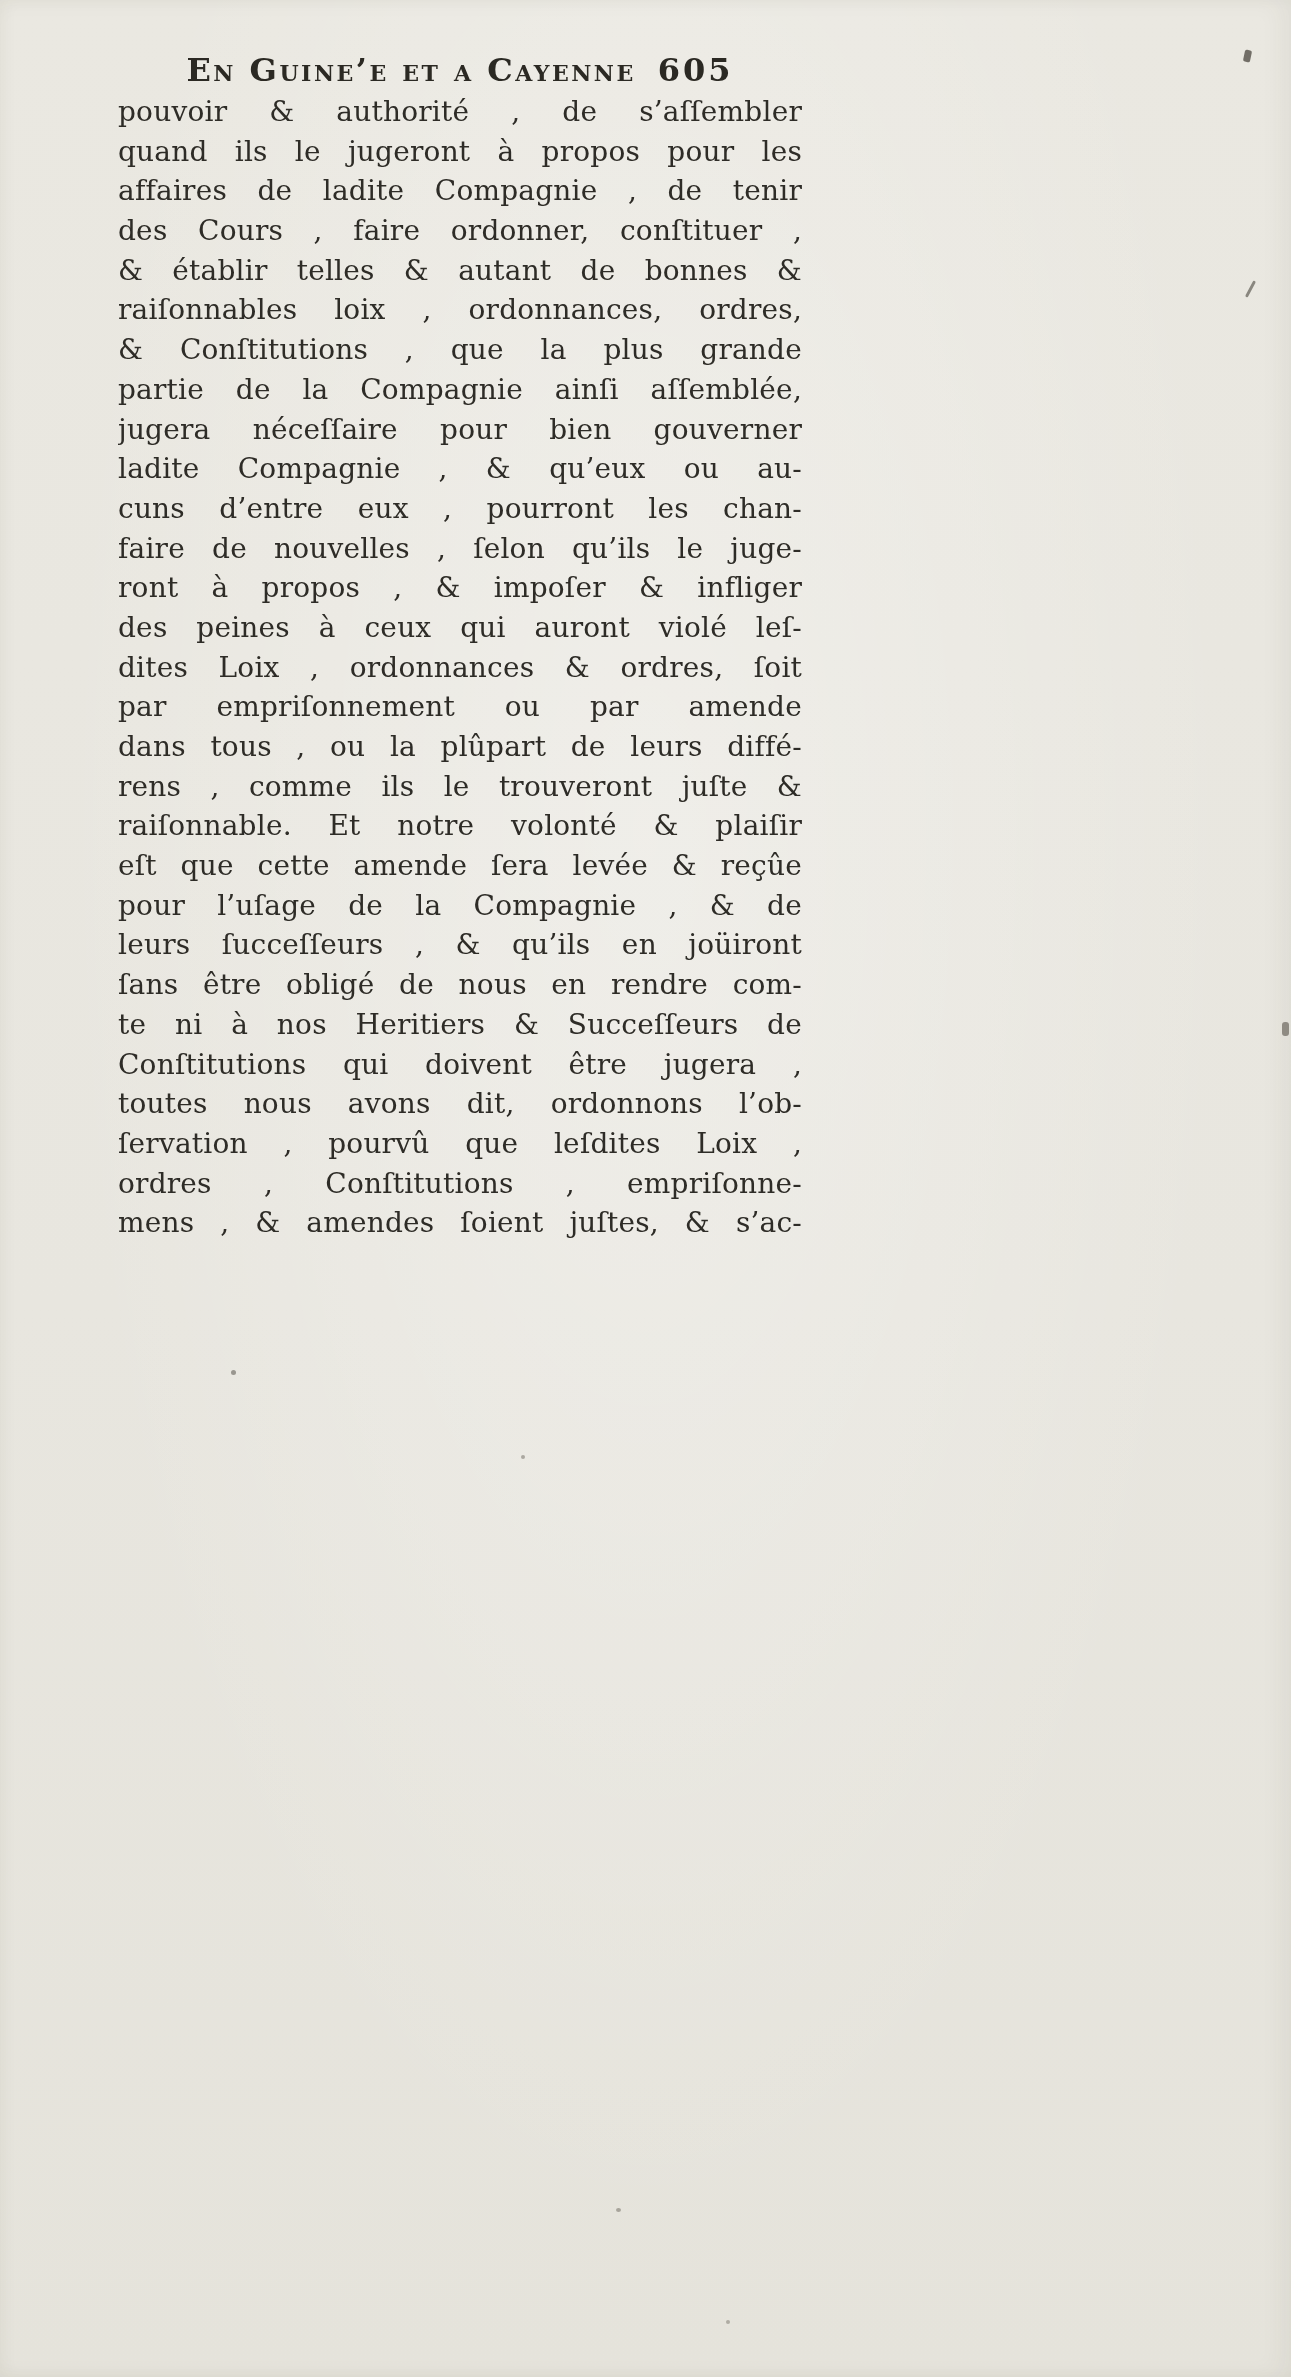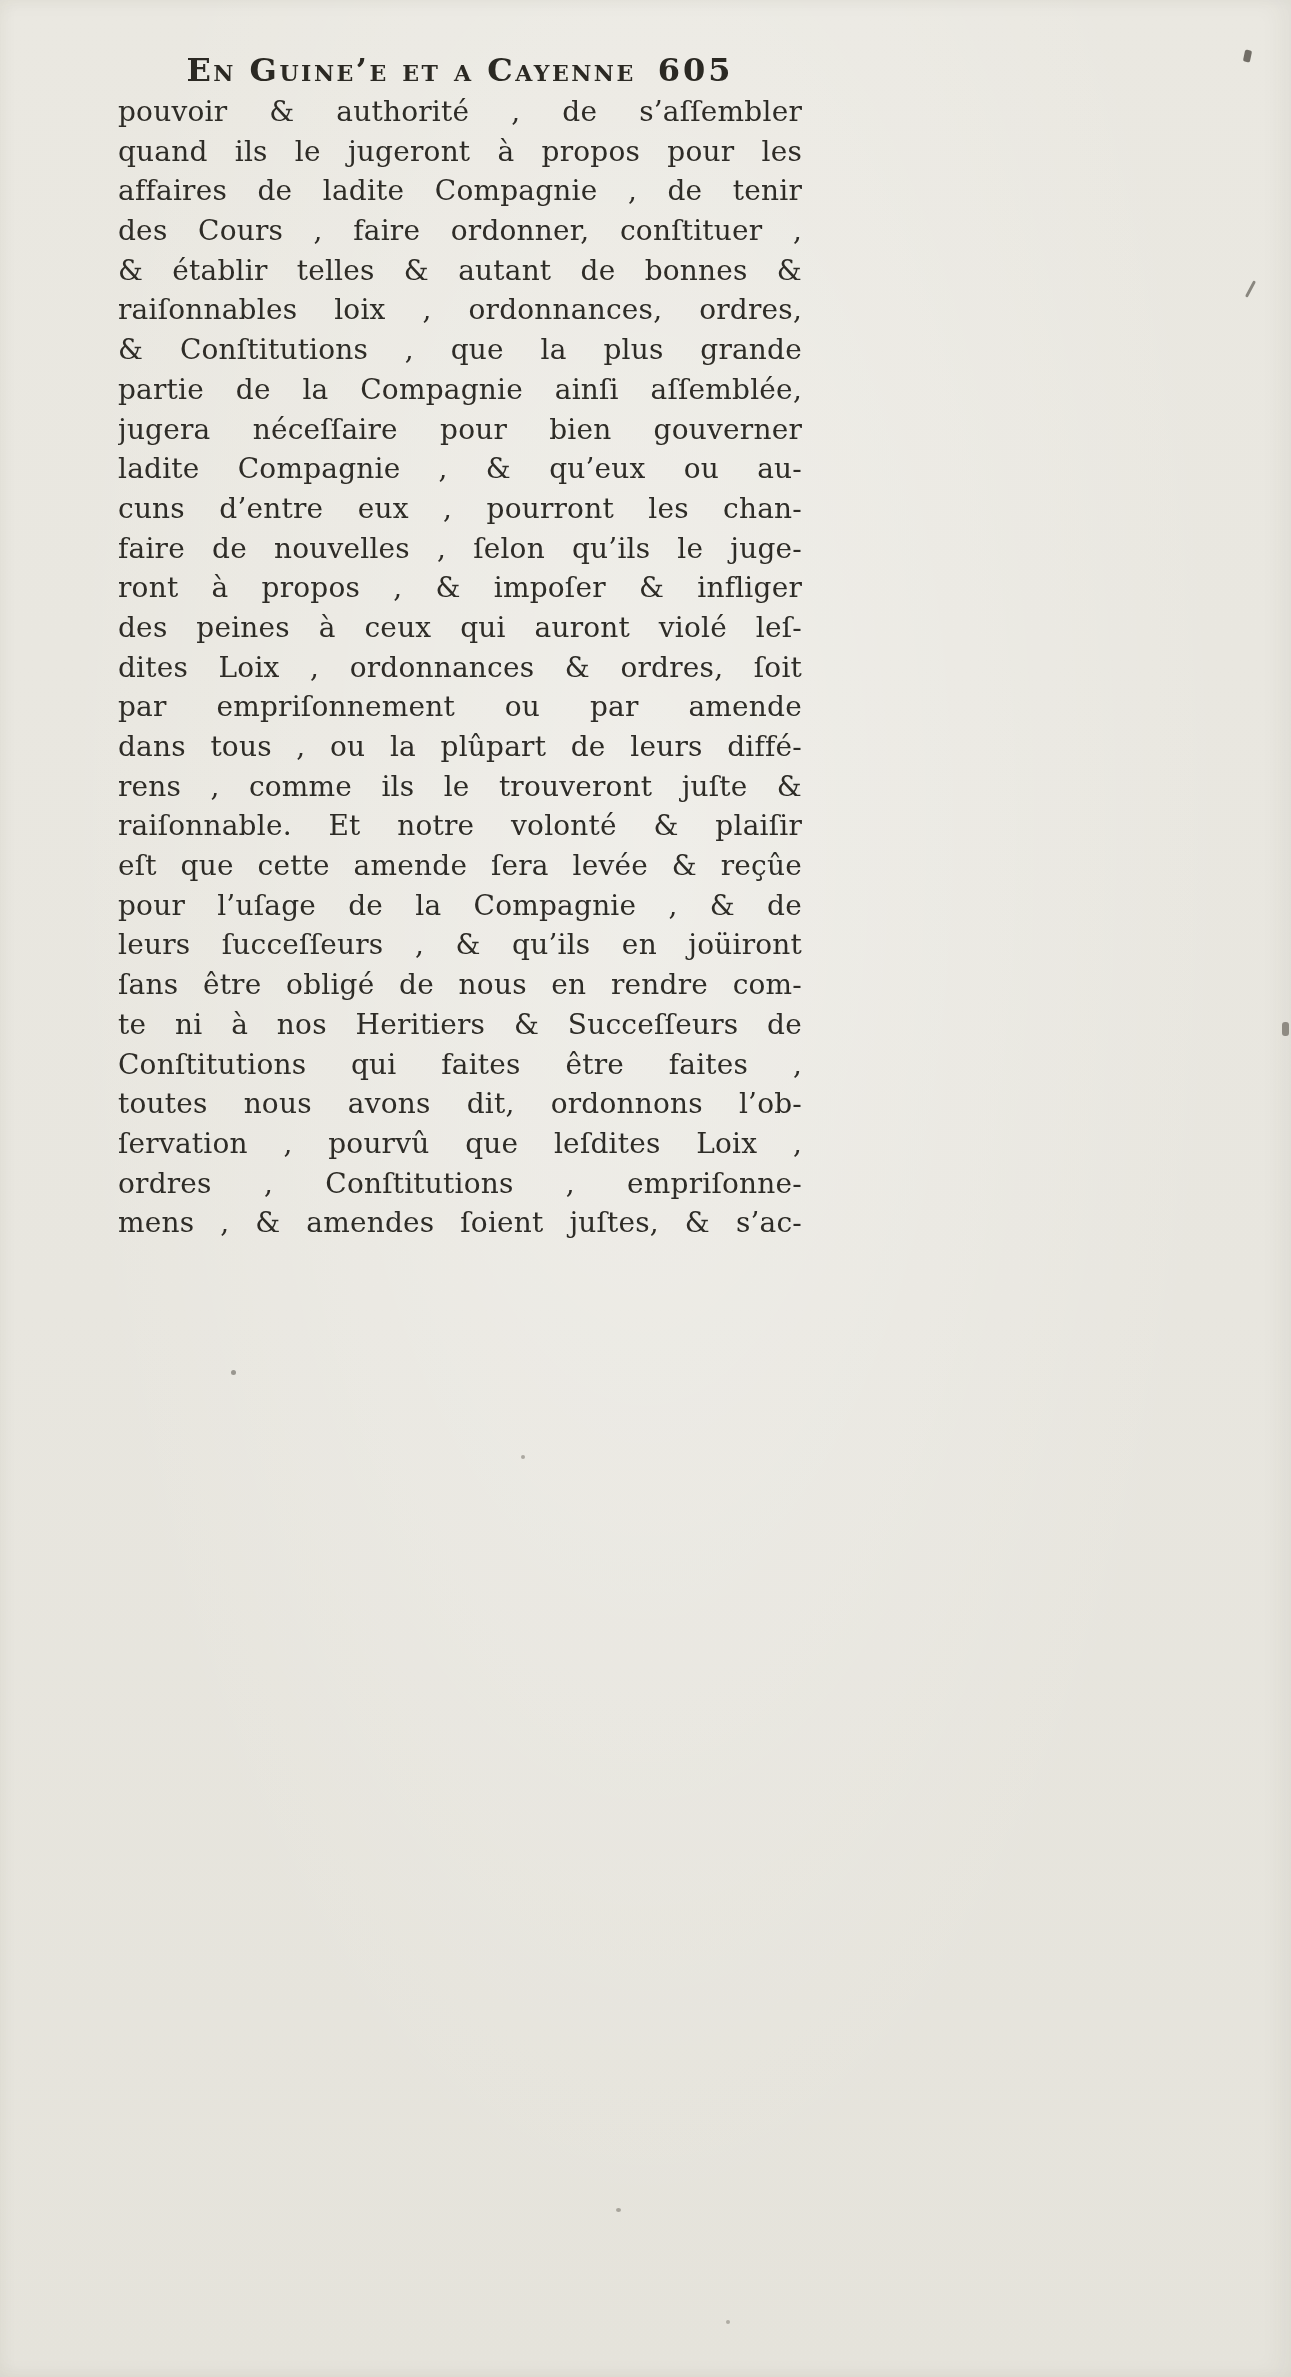--- a/index.html
+++ b/index.html
@@ -96,21 +96,21 @@
         <div class="text-line">dites Loix , ordonnances &amp; ordres, ſoit</div>
         <div class="text-line">par empriſonnement ou par amende</div>
         <div class="text-line">dans tous , ou la plûpart de leurs diffé-</div>
         <div class="text-line">rens , comme ils le trouveront juſte &amp;</div>
         <div class="text-line">raiſonnable. Et notre volonté &amp; plaiſir</div>
         <div class="text-line">eſt que cette amende ſera levée &amp; reçûe</div>
         <div class="text-line">pour l’uſage de la Compagnie , &amp; de</div>
         <div class="text-line">leurs ſucceſſeurs , &amp; qu’ils en joüiront</div>
         <div class="text-line">ſans être obligé de nous en rendre com-</div>
         <div class="text-line">te ni à nos Heritiers &amp; Succeſſeurs de</div>
-        <div class="text-line">Conſtitutions qui faites être faites ,</div>
+        <div class="text-line">Conſtitutions qui doivent être jugera ,</div>
         <div class="text-line">toutes nous avons dit, ordonnons l’ob-</div>
         <div class="text-line">ſervation , pourvû que leſdites Loix ,</div>
         <div class="text-line">ordres , Conſtitutions , empriſonne-</div>
         <div class="text-line">mens , &amp; amendes ſoient juſtes, &amp; s’ac-</div>
       </div>
   </div>
 
   <span class="speck s1"></span>
   <span class="speck s2"></span>
   <span class="speck s3"></span>

